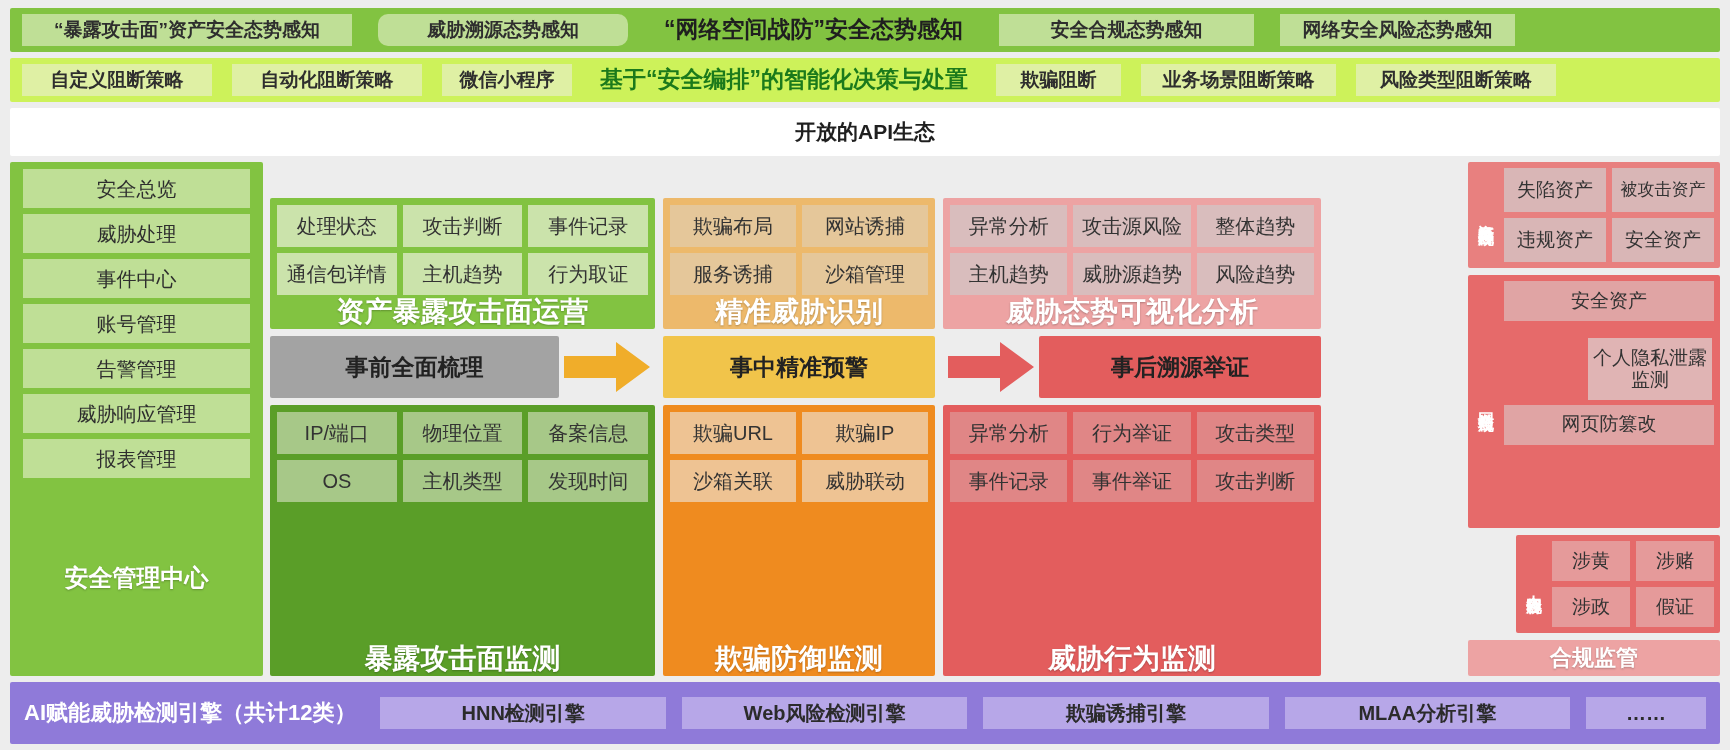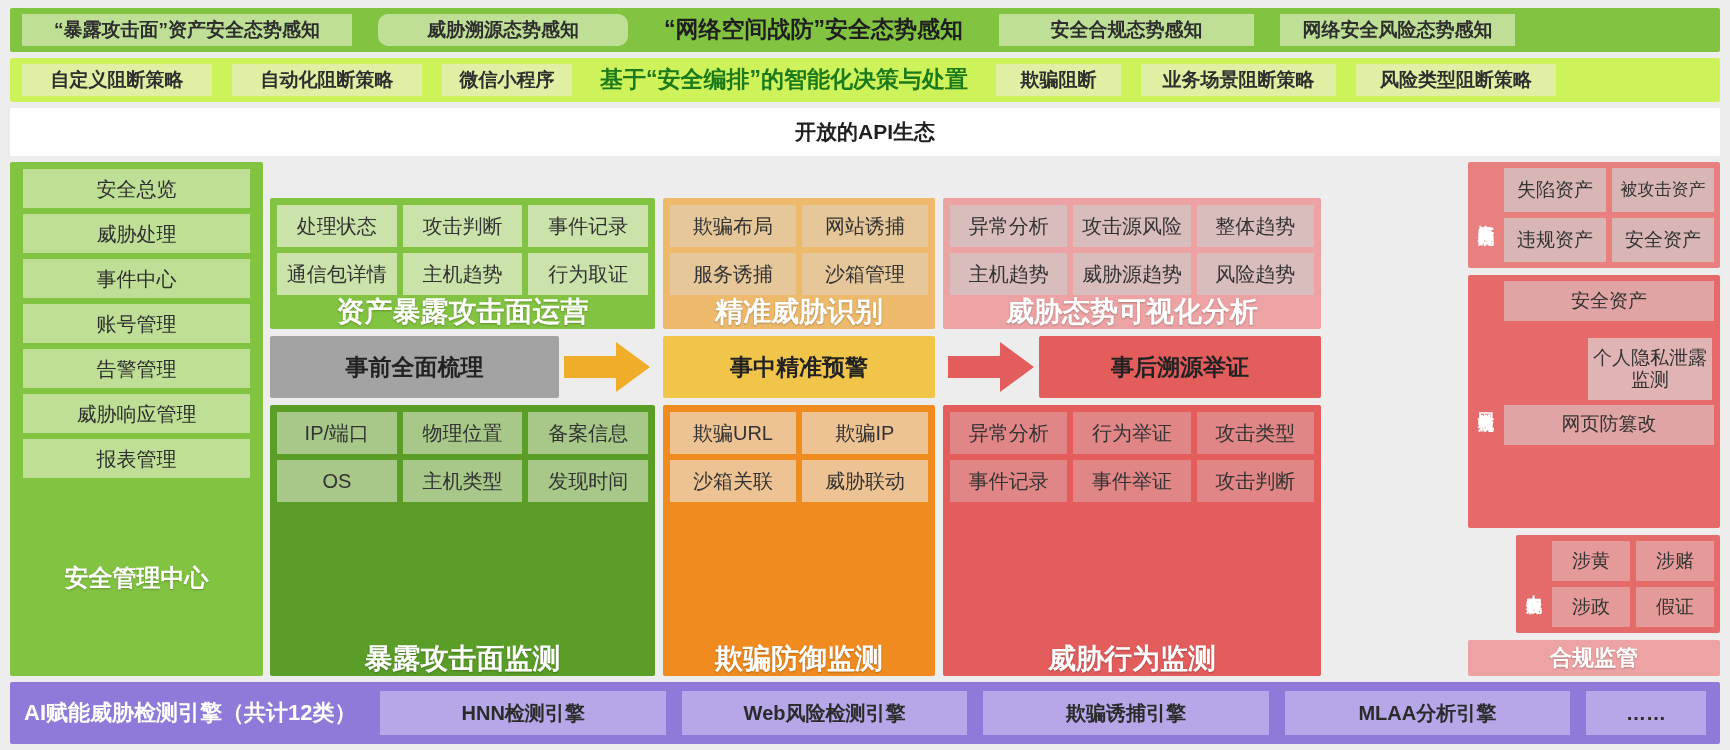--- a/index.html
+++ b/index.html
@@ -148,21 +148,21 @@
     font-size: 19px; color:#333; text-align:center; line-height:1.15; z-index: 5;
   }
   .comp-wrap { position: relative; display: flex; flex-direction: column; gap:7px; height:100%; }
 
   
   .row4 {
     height: 62px; background: #8f7ad9; border-radius: 2px;
     display: flex; align-items: center; padding: 0 14px; gap: 16px;
   }
   .row4 .r4title { font-size: 22px; font-weight: 700; color: #fff; flex: 0 0 auto; padding-right: 8px; }
-  .row4 .chip { background: #b7a7e8; height: 44px; font-size: 20px; font-weight: 700; color: #2b2b2b; flex: 1 1 0; }
+  .row4 .chip { background: #b7a7e8; height: 32px; font-size: 20px; font-weight: 700; color: #2b2b2b; flex: 1 1 0; }
   .row4 .chip.small { flex: 0 0 120px; }
 
   
   .arrow-svg { display: block; }
 </style>
 </head>
 <body>
 
 <div class="page">
 

